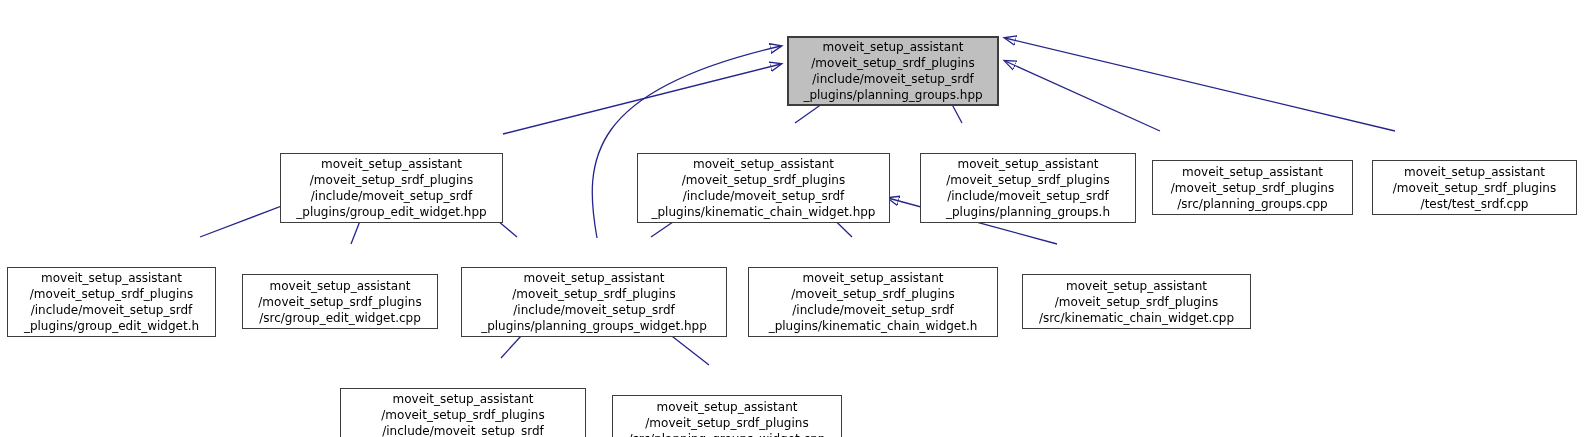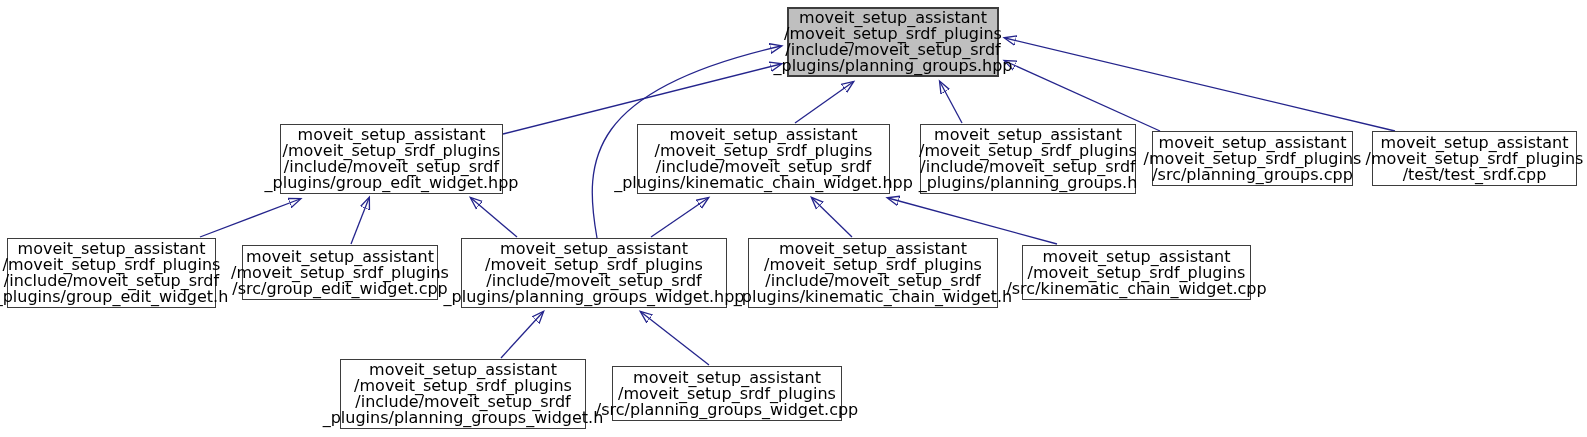--- a/index.html
+++ b/index.html
@@ -27,29 +27,30 @@
     fill:none;
     stroke:var(--edge-color);
     stroke-width:1.3;
   }
   .node{
     position:absolute;
     z-index:1;
     background:var(--node-fill);
     border:1px solid var(--node-border);
     color:var(--text-color);
-    font-size:16px;
+    font-size:12px;
     line-height:16px;
     text-align:center;
     white-space:pre-line;
     display:flex;
     align-items:center;
     justify-content:center;
     padding:1px 2px;
     cursor:pointer;
+    margin-top:29px;
   }
   .node.root{
     background:var(--root-fill);
     border-width:2px;
   }
 </style>
 </head>
 <body>
 
 <div class="canvas">

